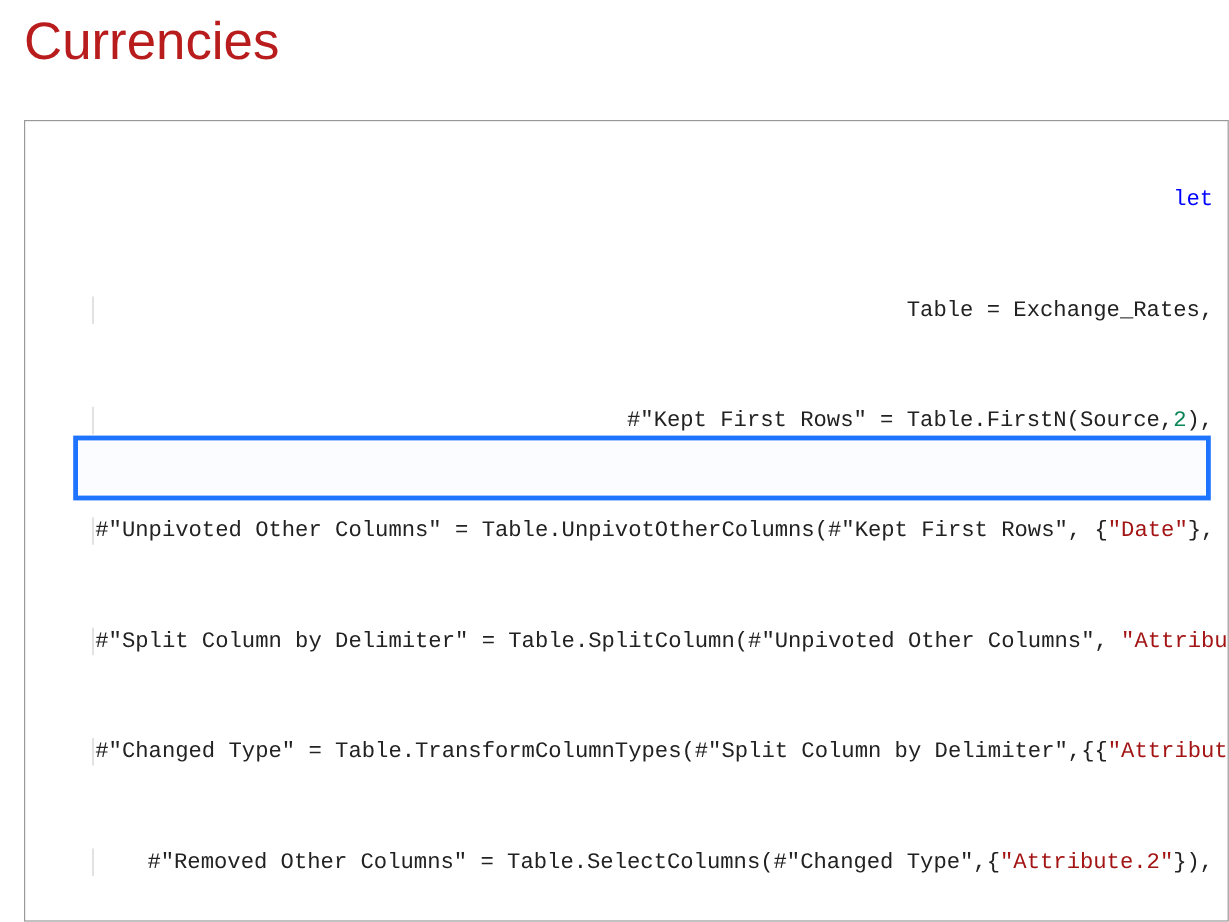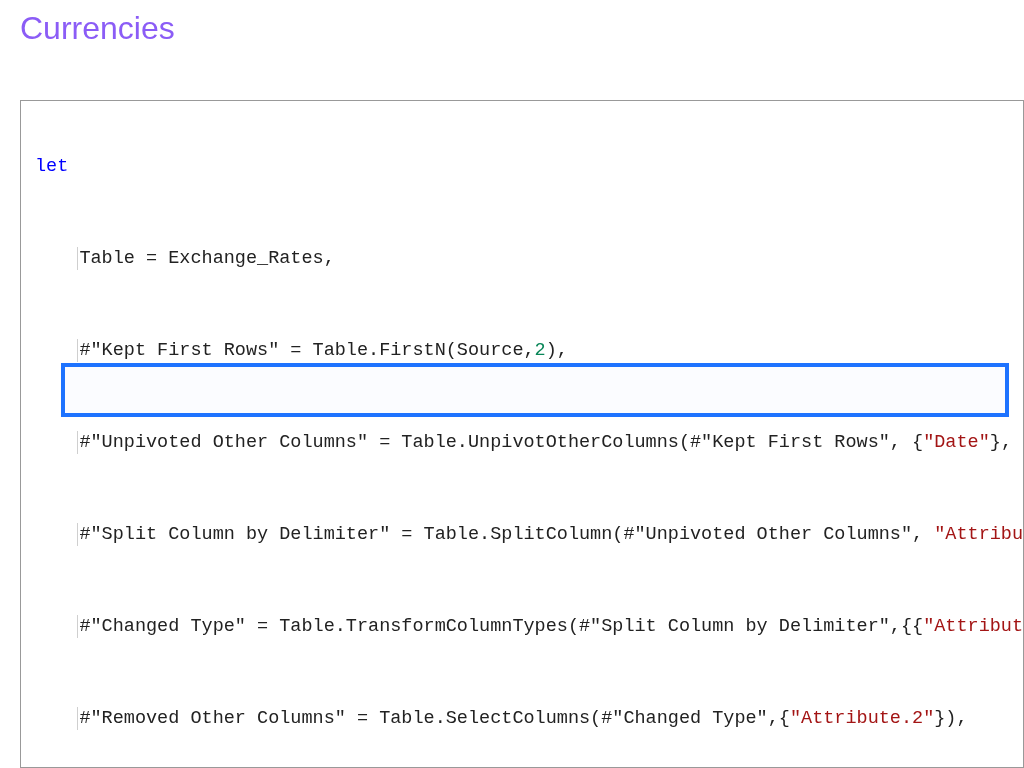--- a/index.html
+++ b/index.html
@@ -5,35 +5,36 @@
   html, body {
     margin: 0;
     padding: 0;
     width: 1024px;
     height: 768px;
     background: #ffffff;
     font-family: "Segoe UI", Arial, sans-serif;
     overflow: hidden;
   }
   .title {
-    font-size: 32px;
+    font-size: 44px;
     font-weight: 300;
-    color: #8b5cf6;
+    color: #b91c1c;
     margin: 10px 0 20px 20px;
   }
   .editor-frame {
     position: absolute;
     left: 20px;
     top: 100px;
     right: 0;
     bottom: 0;
     border: 1px solid #999;
-    padding: 8px 0 0 14px;
+    padding: 8px 12px 0 14px;
     background: #fff;
     overflow: hidden;
+    text-align: right;
   }
   .code {
     font-family: Consolas, "Courier New", monospace;
     font-size: 18.5px;
     line-height: 23px;
     white-space: pre;
     color: #222;
   }
   .line {
     position: relative;

